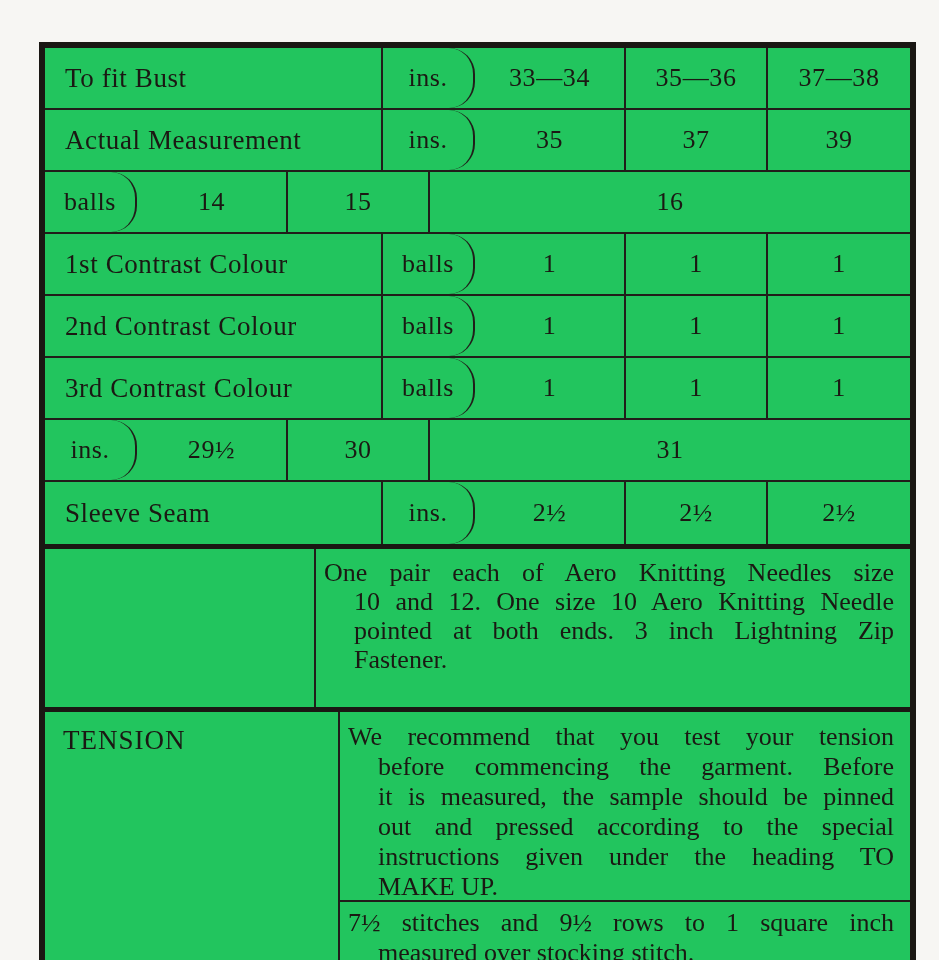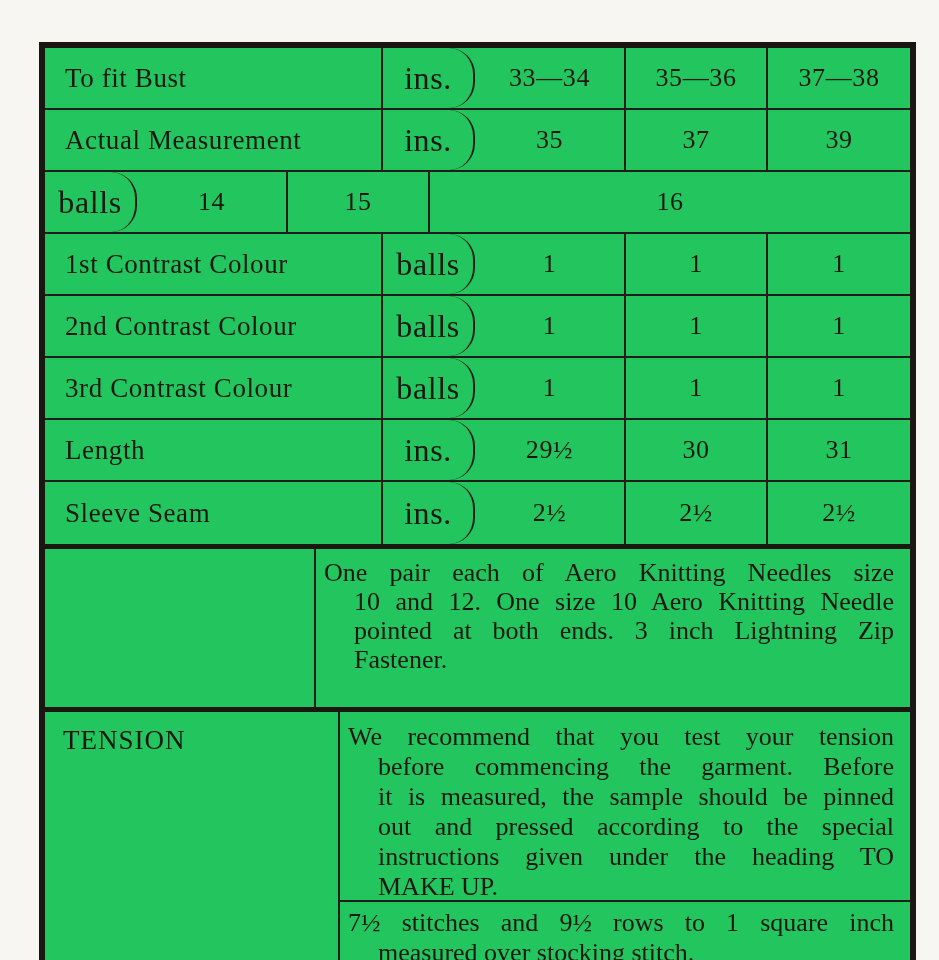--- a/index.html
+++ b/index.html
@@ -35,21 +35,21 @@
     justify-content: center;
     font-size: 26px;
     letter-spacing: 0.6px;
   }
   .c-label {
     width: 338px;
     justify-content: flex-start;
     padding-left: 20px;
     font-size: 27px;
   }
-  .c-unit  { width: 92px; font-size: 32px; border-radius: 26px; }
+  .c-unit  { width: 92px; font-size: 26px; border-radius: 26px; }
   .c-v1    { width: 151px; }
   .c-v2    { width: 142px; }
   .c-v3    { flex: 1; border-right: none; }
   
   .materials {
     border-top: 5px solid #1a1713;
     display: flex;
     height: 163px;
     box-sizing: border-box;
   }
@@ -146,21 +146,20 @@
 
     <div class="srow">
       <div class="cell c-label">3rd Contrast Colour</div>
       <div class="cell c-unit">balls</div>
       <div class="cell c-v1">1</div>
       <div class="cell c-v2">1</div>
       <div class="cell c-v3">1</div>
     </div>
 
     <div class="srow">
-      <div class="cell c-label">Length</div>
       <div class="cell c-unit">ins.</div>
       <div class="cell c-v1">29½</div>
       <div class="cell c-v2">30</div>
       <div class="cell c-v3">31</div>
     </div>
 
     <div class="srow">
       <div class="cell c-label">Sleeve Seam</div>
       <div class="cell c-unit">ins.</div>
       <div class="cell c-v1">2½</div>

